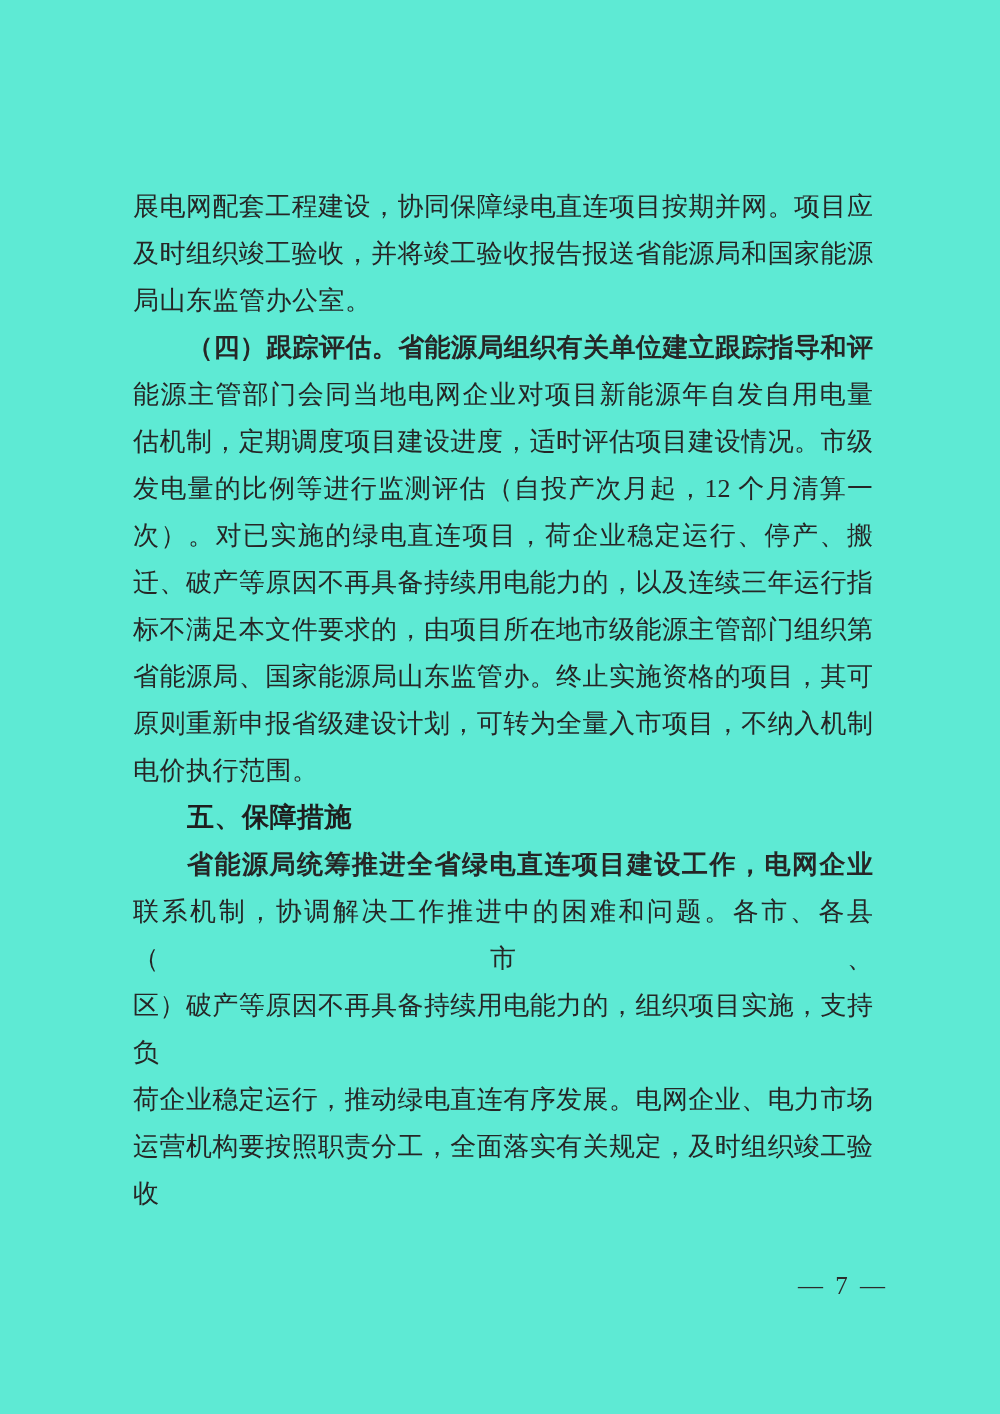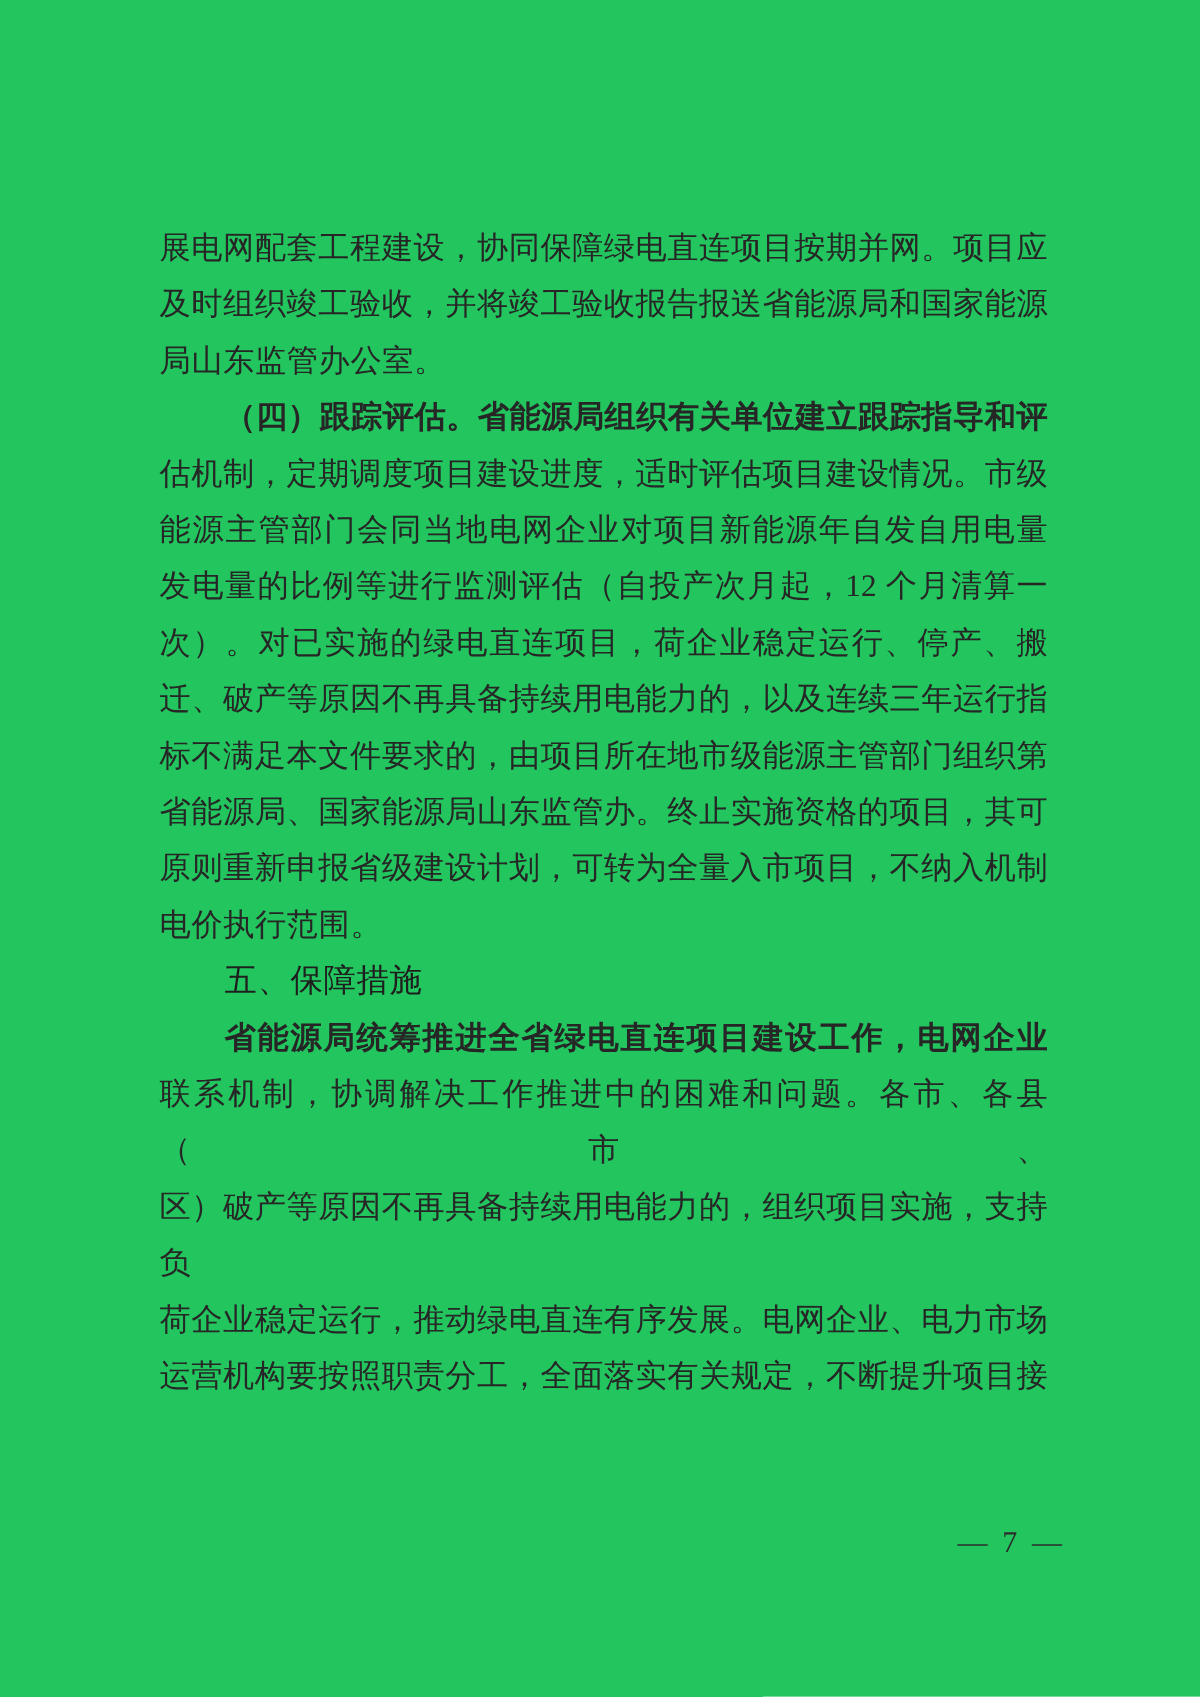--- a/index.html
+++ b/index.html
@@ -5,21 +5,21 @@
   * { margin: 0; padding: 0; box-sizing: border-box; }
   html, body {
     width: 1000px; height: 1414px;
     font-family: "Liberation Serif", serif;
     background: #ffffff;
     overflow: hidden;
   }
   .page {
     position: relative;
     width: 1000px; height: 1414px;
-    background: #22c55e;
+    background: #5eead4;
     color: #262626;
   }
   .doc-body {
     position: absolute;
     left: 133px; top: 183px;
     width: 740px;
   }
   .line {
     font-size: 26px;
     line-height: 47px;
@@ -30,21 +30,21 @@
   .line.justify {
     white-space: normal;
     text-align: justify;
     text-align-last: justify;
     text-justify: inter-character;
     letter-spacing: 0;
   }
   .line.indent { text-indent: 54px; font-weight: bold; }
   .line.heading {
     font-family: "Liberation Sans", sans-serif;
-    font-weight: normal;
+    font-weight: bold;
     font-size: 27px;
     color: #1e1e1e;
   }
   .page-number {
     position: absolute;
     top: 1266px;
     right: 112px;
     font-size: 25px;
     line-height: 40px;
     letter-spacing: 3px;
@@ -53,30 +53,30 @@
 </style>
 </head>
 <body>
 
 <div class="page">
   <div class="doc-body">
       <div class="line justify">展电网配套工程建设，协同保障绿电直连项目按期并网。项目应</div>
       <div class="line justify">及时组织竣工验收，并将竣工验收报告报送省能源局和国家能源</div>
       <div class="line">局山东监管办公室。</div>
       <div class="line indent justify">（四）跟踪评估。省能源局组织有关单位建立跟踪指导和评</div>
+      <div class="line justify">能源主管部门会同当地电网企业对项目新能源年自发自用电量</div>
       <div class="line justify">估机制，定期调度项目建设进度，适时评估项目建设情况。市级</div>
-      <div class="line justify">能源主管部门会同当地电网企业对项目新能源年自发自用电量</div>
       <div class="line justify">发电量的比例等进行监测评估（自投产次月起，12 个月清算一</div>
       <div class="line justify">次）。对已实施的绿电直连项目，荷企业稳定运行、停产、搬</div>
       <div class="line justify">迁、破产等原因不再具备持续用电能力的，以及连续三年运行指</div>
       <div class="line justify">标不满足本文件要求的，由项目所在地市级能源主管部门组织第</div>
       <div class="line justify">省能源局、国家能源局山东监管办。终止实施资格的项目，其可</div>
       <div class="line justify">原则重新申报省级建设计划，可转为全量入市项目，不纳入机制</div>
       <div class="line">电价执行范围。</div>
       <div class="line heading indent">五、保障措施</div>
       <div class="line indent justify">省能源局统筹推进全省绿电直连项目建设工作，电网企业</div>
       <div class="line justify">联系机制，协调解决工作推进中的困难和问题。各市、各县（市、</div>
       <div class="line justify">区）破产等原因不再具备持续用电能力的，组织项目实施，支持负</div>
       <div class="line justify">荷企业稳定运行，推动绿电直连有序发展。电网企业、电力市场</div>
-      <div class="line justify">运营机构要按照职责分工，全面落实有关规定，不断提升项目接</div>
+      <div class="line justify">运营机构要按照职责分工，全面落实有关规定，及时组织竣工验收</div>
     </div>
   <div class="page-number">— 7 —</div>
 </div>
 
 </body></html>

